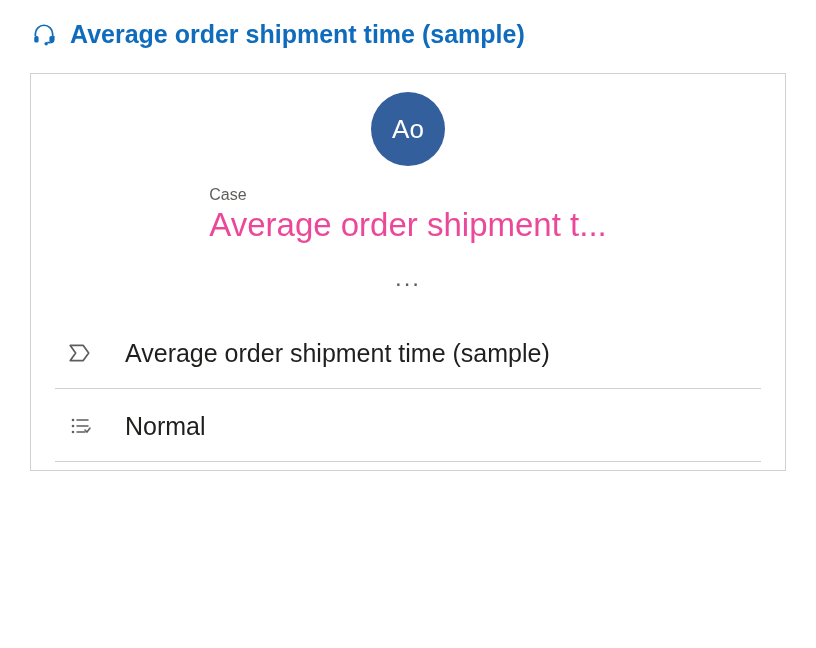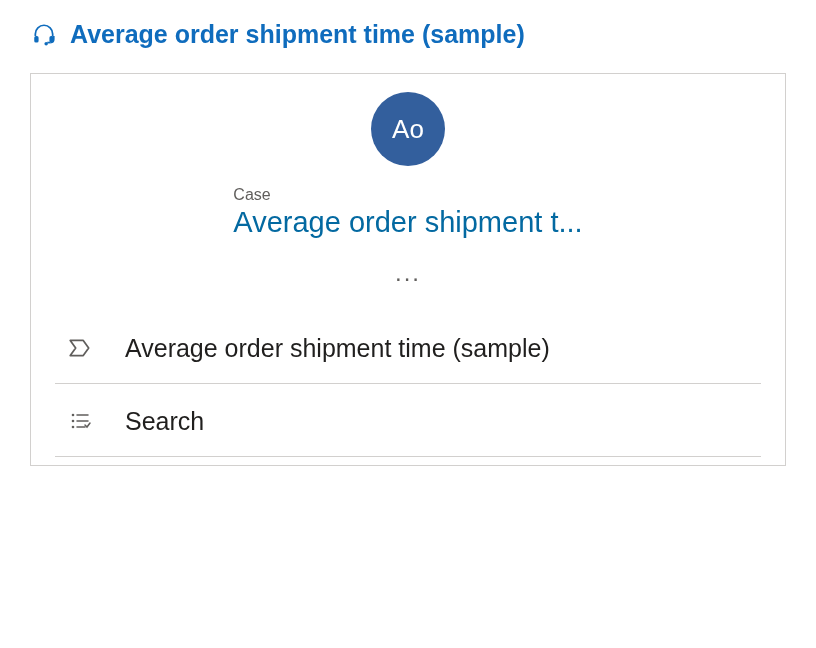--- a/index.html
+++ b/index.html
@@ -66,22 +66,22 @@
       flex: 1;
       padding-top: 2px;
       min-width: 0;
     }
     .entity-type {
       font-size: 16px;
       color: #605e5c;
       margin-bottom: 2px;
     }
     .entity-title {
-      font-size: 29px;
-      color: #0369a1;
+      font-size: 33px;
+      color: #ec4899;
       white-space: nowrap;
       overflow: hidden;
       text-overflow: ellipsis;
     }
     .more-button {
       font-size: 24px;
       color: #605e5c;
       letter-spacing: 2px;
       padding: 4px 2px;
       line-height: 1;
@@ -150,15 +150,15 @@
       <svg viewBox="0 0 24 24" width="24" height="24" fill="none" stroke="currentColor" stroke-width="1.5" stroke-linecap="round">
         <circle cx="5" cy="6" r="1.3" fill="currentColor" stroke="none"></circle>
         <line x1="9" y1="6" x2="20" y2="6"></line>
         <circle cx="5" cy="12" r="1.3" fill="currentColor" stroke="none"></circle>
         <line x1="9" y1="12" x2="20" y2="12"></line>
         <circle cx="5" cy="18" r="1.3" fill="currentColor" stroke="none"></circle>
         <line x1="9" y1="18" x2="17" y2="18"></line>
         <polyline points="17,16 19,18 22,14"></polyline>
       </svg>
     </span>
-    <span class="detail-value">Search</span>
+    <span class="detail-value">Normal</span>
   </div>
 </div>
 
 </body></html>

